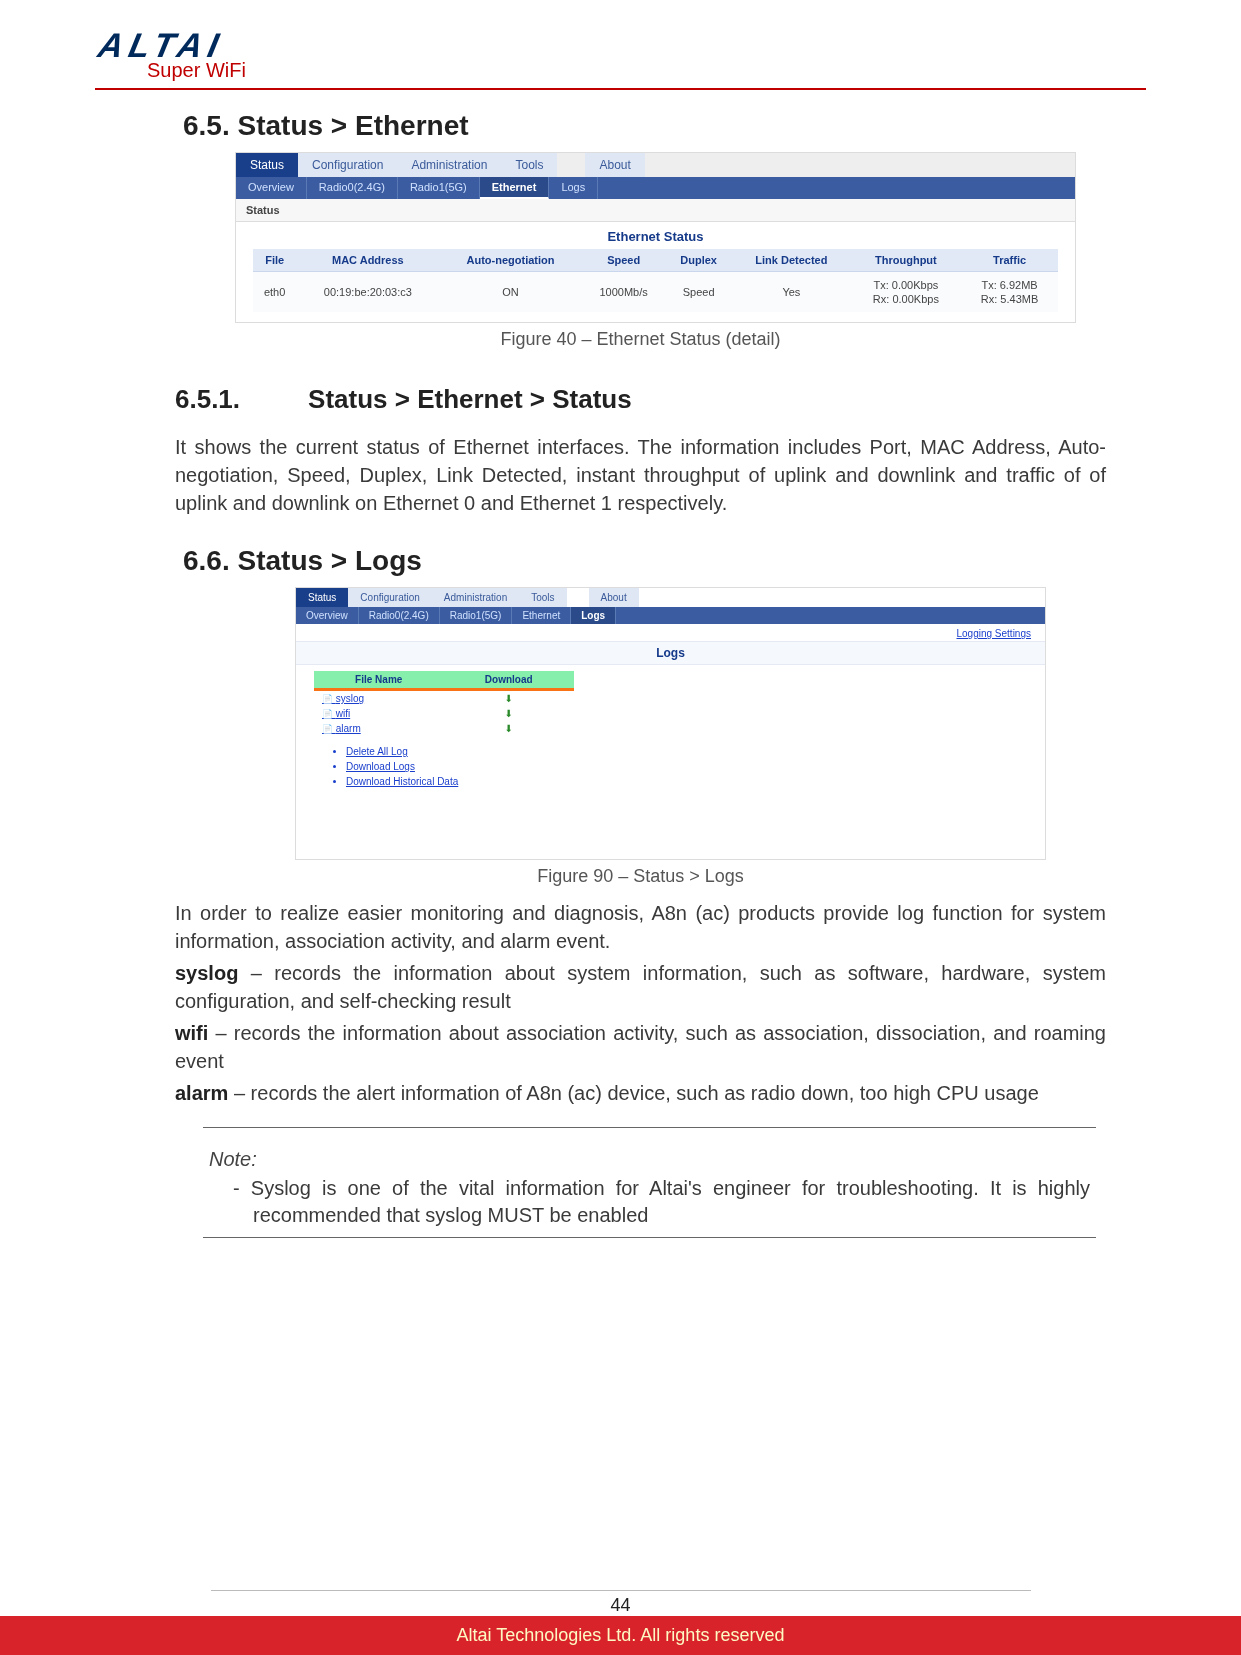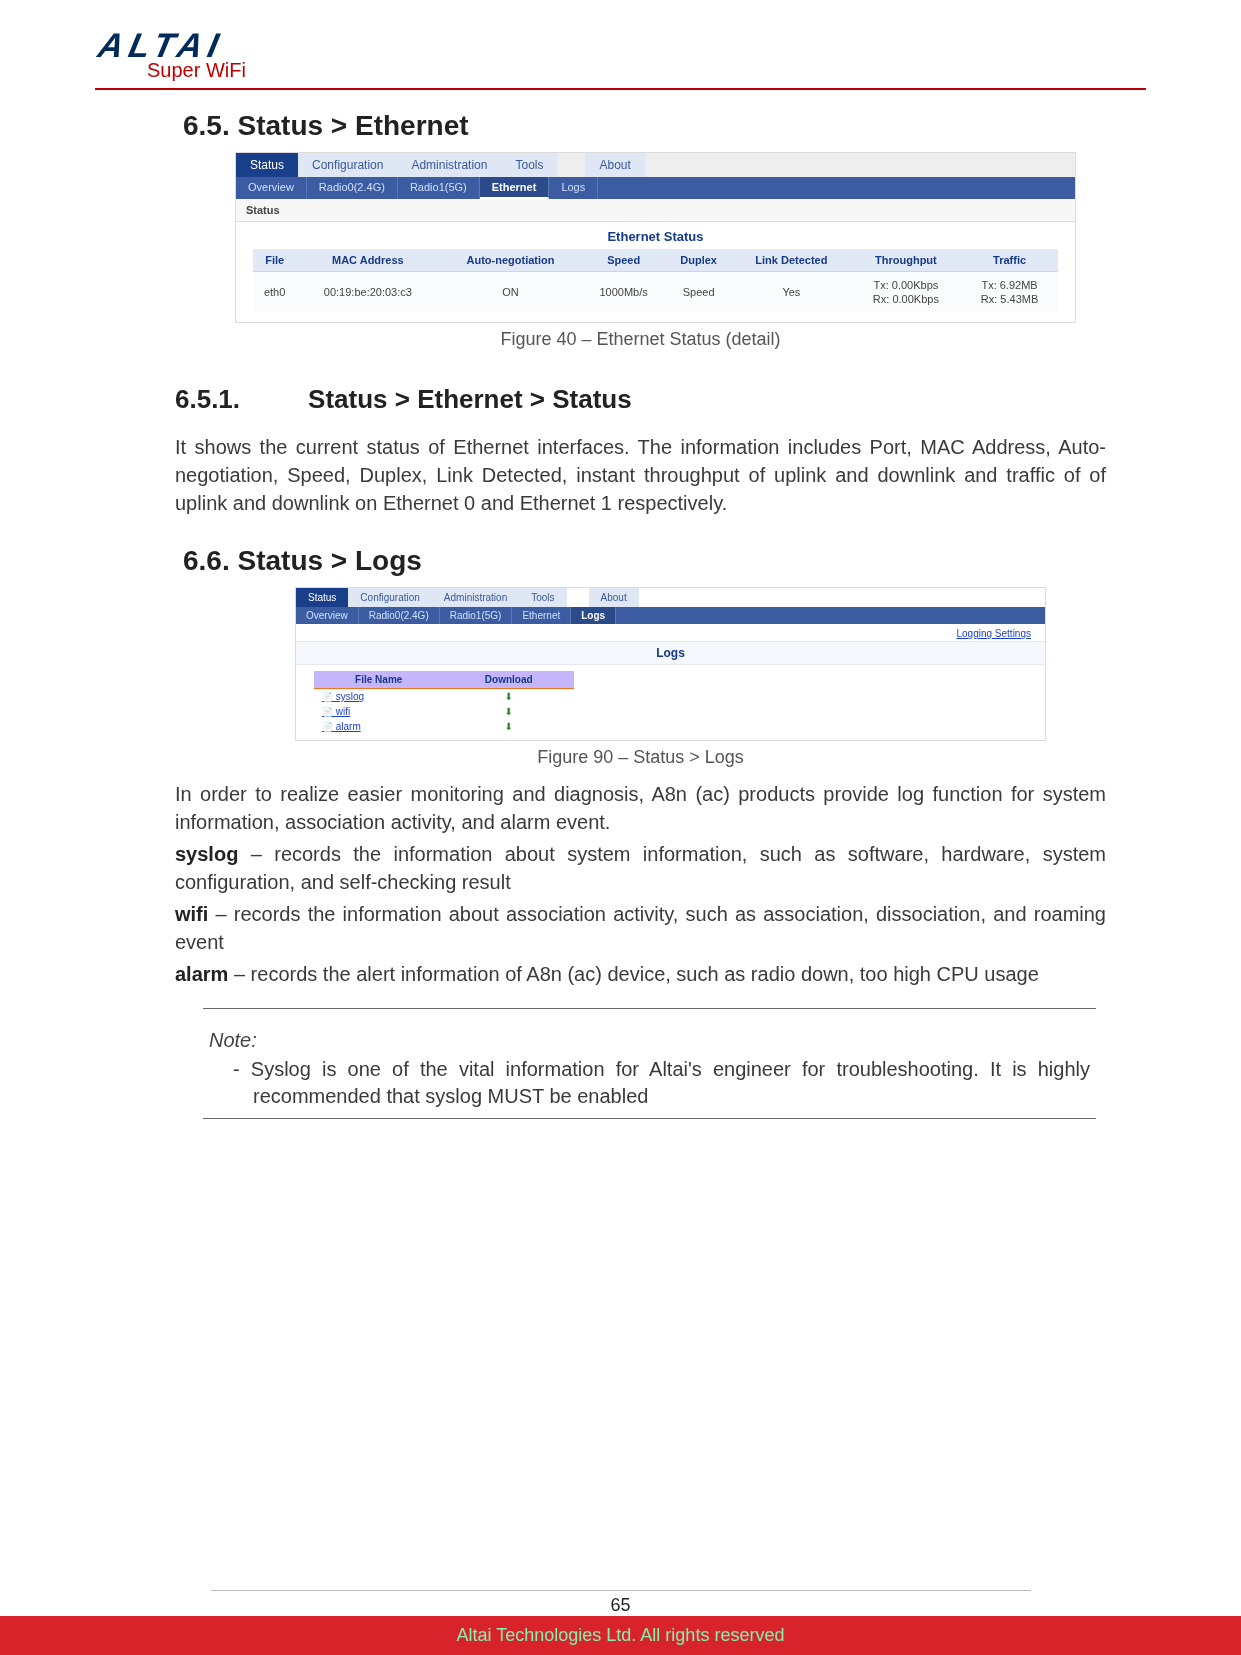--- a/index.html
+++ b/index.html
@@ -47,35 +47,35 @@
     .shot2 .tabbar1 { display: flex; }
     .shot2 .tab1 { padding: 4px 12px; color: #fff; background: #1a3f8a; font-size: 10px; }
     .shot2 .tab1.off { background: #dfe7f4; color: #3a5a9a; }
     .shot2 .tabbar2 { display: flex; background: #3b5ca0; color: #cfe0ff; font-size: 10px; }
     .shot2 .tab2 { padding: 3px 10px; border-right: 1px solid #5a7ab5; }
     .shot2 .tab2.on { background: #2a4a8a; color: #fff; font-weight: bold; }
     .shot2 .top-link { text-align: right; padding: 4px 14px 2px 0; }
     .shot2 .top-link a { color: #1a3fcc; text-decoration: underline; font-size: 10px; }
     .shot2 .section-title { text-align: center; color: #163a8a; font-weight: bold; padding: 4px 0; font-size: 12px; border-top: 1px solid #e4e9f3; border-bottom: 1px solid #e4e9f3; background: #f5f8fc; }
     .log-table { margin: 6px 0 6px 18px; border-collapse: collapse; width: 260px; }
-    .log-table th { background: #c4b5fd; color: #163a8a; font-weight: bold; padding: 3px 8px; border-bottom: 1px solid #f97316; font-size: 10px; text-align: center; }
+    .log-table th { background: #86efac; color: #163a8a; font-weight: bold; padding: 3px 8px; border-bottom: 3px solid #f97316; font-size: 10px; text-align: center; }
     .log-table td { padding: 2px 8px; font-size: 10px; color: #1a3fcc; }
     .log-table td.fn { text-decoration: underline; }
     .log-table td.fn::before { content: "📄 "; font-size: 9px; }
     .log-table td.dl { text-align: center; color: #2a8a2a; }
     .log-links { margin: 8px 0 70px 36px; }
     .log-links li { color: #1a3fcc; text-decoration: underline; font-size: 10px; list-style: disc; margin-left: 14px; line-height: 1.5; }
 
     
     .note-box { margin: 20px 10px 0 28px; border-top: 1.5px solid #666; border-bottom: 1.5px solid #666; padding: 8px 6px 8px 6px; }
     .note-label { font-style: italic; font-size: 20px; color: #444; margin-bottom: 4px; margin-top: 12px; }
     .note-row { font-size: 20px; color: #3a3a3a; text-align: justify; padding-left: 44px; text-indent: -20px; line-height: 1.35; }
     .note-row::before { content: "- "; }
     .pg-num { text-align: center; font-size: 18px; color: #222; margin-top: 12px; border-top: 1px solid #bbb; padding-top: 4px; width: 820px; margin-left: auto; margin-right: auto; }
-    .red-bar { background: #d8232a; color: #86efac; text-align: center; padding: 9px 0; font-size: 18px; }
+    .red-bar { background: #d8232a; color: #fef9c3; text-align: center; padding: 9px 0; font-size: 18px; }
     .outer-wrap { position: relative; width: 1241px; min-height: 1655px; }
     .pg-footer-outer { position: absolute; bottom: 0; left: 0; right: 0; }
   </style>
 </head>
 <body>
 
 <div class="outer-wrap">
 <div class="page">
 
   <div class="pg-header">
@@ -171,33 +171,38 @@
         <tr>
                 <td class="fn">wifi</td>
                 <td class="dl">⬇</td>
               </tr>
         <tr>
                 <td class="fn">alarm</td>
                 <td class="dl">⬇</td>
               </tr>
       </tbody>
           </table>
+      <ul class="log-links">
+        <li>Delete All Log</li>
+        <li>Download Logs</li>
+        <li>Download Historical Data</li>
+      </ul>
     </div>
     <div class="fig-caption">Figure 90 – Status &gt; Logs</div>
 
     <p class="body">In order to realize easier monitoring and diagnosis, A8n (ac) products provide log function for system information, association activity, and alarm event.</p>
     <p class="body"><b>syslog</b><span> – records the information about system information, such as software, hardware, system configuration, and self-checking result</span></p>
     <p class="body"><b>wifi</b><span> – records the information about association activity, such as association,  dissociation, and roaming event</span></p>
     <p class="body"><b>alarm</b><span> – records the alert information of A8n (ac) device, such as radio down, too high CPU usage</span></p>
 
     <div class="note-box">
       <div class="note-label">Note:</div>
       <div class="note-row">Syslog is one of the vital information for Altai's engineer for troubleshooting. It is highly recommended that syslog MUST be enabled</div>
     </div>
 
   </div>
 </div>
 
 <div class="pg-footer-outer">
-  <div class="pg-num">65</div>
+  <div class="pg-num">44</div>
   <div class="red-bar">Altai Technologies Ltd. All rights reserved</div>
 </div>
 </div>
 
 </body></html>

